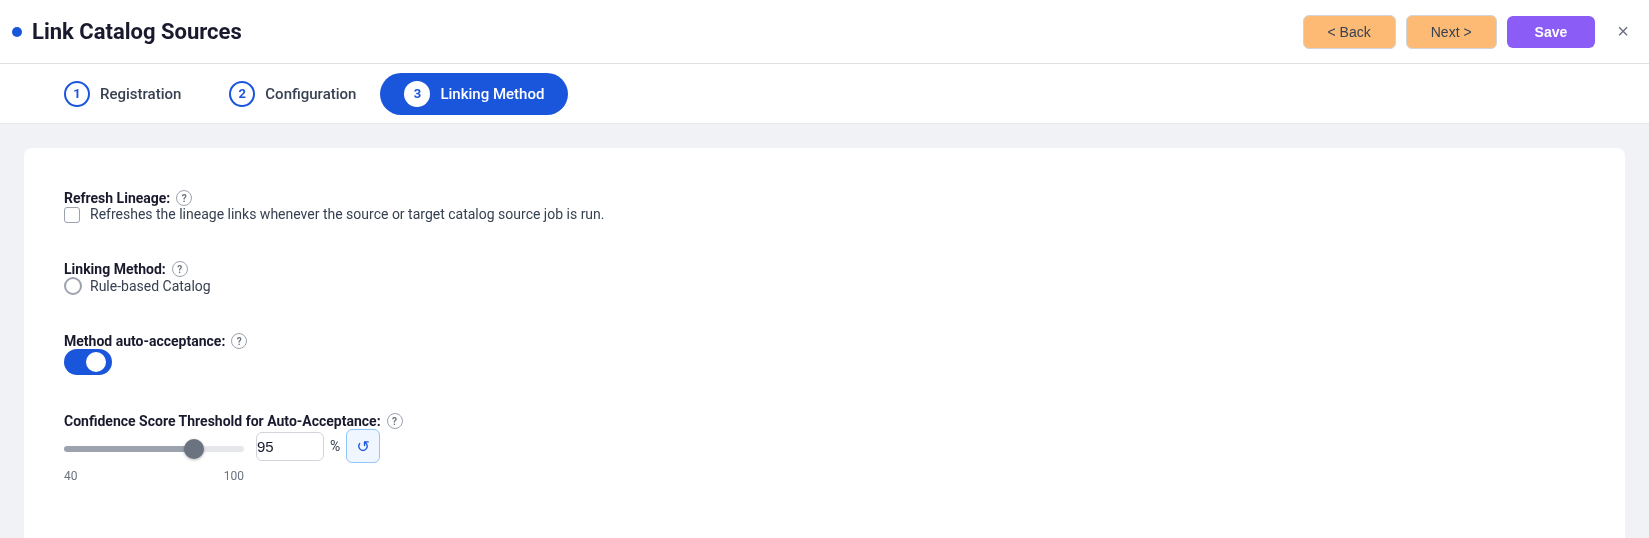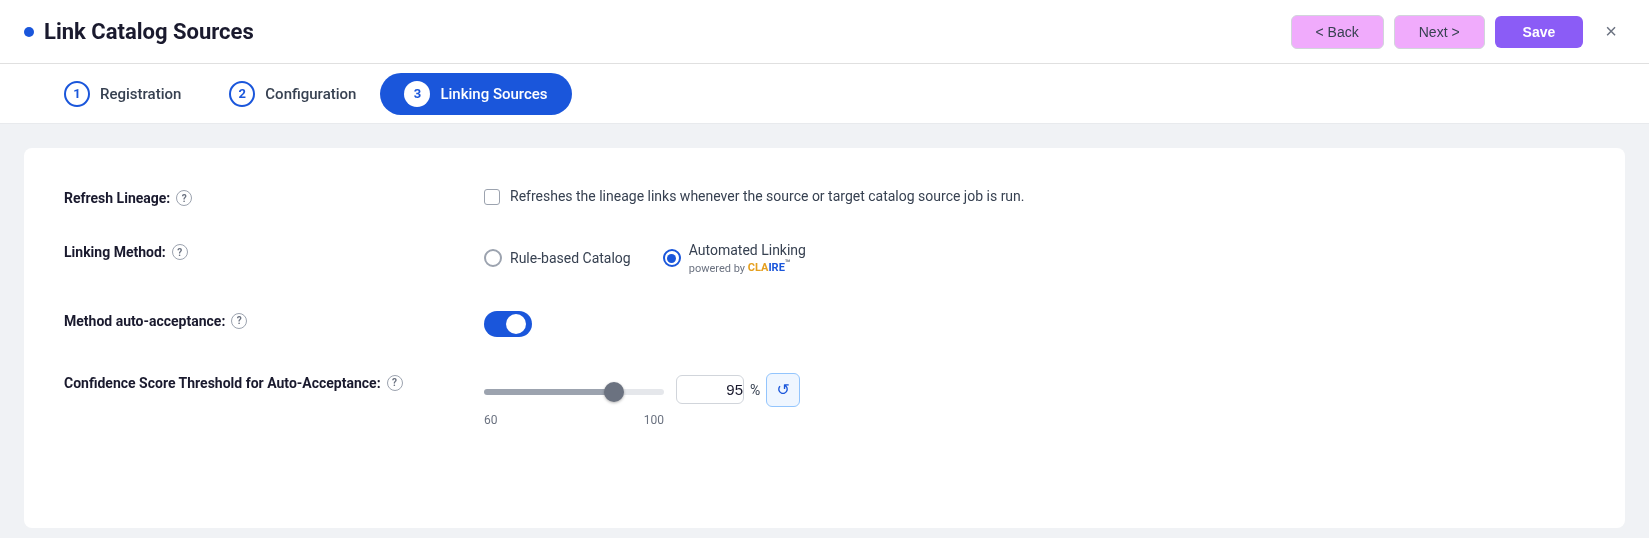--- a/index.html
+++ b/index.html
@@ -7,21 +7,21 @@
       font-family: -apple-system, BlinkMacSystemFont, 'Segoe UI', Roboto, sans-serif;
       background: #f0f2f5;
       width: 1649px;
       min-height: 538px;
     }
     .top-bar {
       background: #ffffff;
       border-bottom: 1px solid #e0e0e0;
       display: flex;
       align-items: center;
-      padding: 0 24px;
+      padding: 0 12px;
       height: 64px;
       position: relative;
     }
     .page-title {
       display: flex;
       align-items: center;
       gap: 10px;
       font-size: 22px;
       font-weight: 700;
       color: #1a1a2e;
@@ -34,21 +34,21 @@
       display: inline-block;
     }
     .top-actions {
       display: flex;
       align-items: center;
       gap: 10px;
       margin-left: auto;
     }
     .btn-back, .btn-next {
       border: 1px solid #d1d5db;
-      background: #f0abfc;
+      background: #fdba74;
       color: #374151;
       padding: 8px 24px;
       border-radius: 6px;
       font-size: 14px;
       cursor: pointer;
       font-weight: 500;
     }
     .btn-save {
       background: #8b5cf6;
       color: #fff;
@@ -117,20 +117,21 @@
     .form-card {
       background: #fff;
       border-radius: 8px;
       padding: 40px 40px 50px 40px;
       min-height: 380px;
     }
     .form-row {
       display: flex;
       align-items: flex-start;
       margin-bottom: 36px;
+      flex-direction: column;
     }
     .form-label {
       width: 420px;
       font-size: 14px;
       font-weight: 700;
       color: #1a1a2e;
       display: flex;
       align-items: center;
       gap: 6px;
       padding-top: 2px;
@@ -299,21 +300,21 @@
     .score-input-group {
       display: flex;
       align-items: center;
       gap: 6px;
     }
     .score-input {
       width: 68px;
       height: 29px;
       border: 1px solid #d1d5db;
       border-radius: 6px;
-      text-align: right;
+      text-align: left;
       font-size: 15px;
       font-weight: 500;
       color: #1a1a2e;
     }
     .percent-label {
       font-size: 14px;
       color: #374151;
     }
     .reset-btn {
       width: 34px;
@@ -349,21 +350,21 @@
   <div class="wizard-step">
     <span class="wizard-step-num">1</span>
     <span>Registration</span>
   </div>
   <div class="wizard-step">
     <span class="wizard-step-num">2</span>
     <span>Configuration</span>
   </div>
   <div class="wizard-step active">
     <span class="wizard-step-num">3</span>
-    <span>Linking Sources</span>
+    <span>Linking Method</span>
   </div>
 </div>
 
 <div class="content-area">
   <div class="form-card">
 
     <div class="form-row">
       <div class="form-label">
         <span>Refresh Lineage:</span>
         <span class="help-icon">?</span>
@@ -382,29 +383,20 @@
         <span class="help-icon">?</span>
       </div>
       <div class="form-control">
         <div class="radio-group">
 
           <label class="radio-option">
             <div class="radio-outer"></div>
             <span>Rule-based Catalog</span>
           </label>
 
-          <label class="radio-option">
-            <div class="radio-outer selected">
-              <div class="radio-inner"></div>
-            </div>
-            <div class="automated-label">
-              <span class="automated-title">Automated Linking</span>
-              <span class="powered-by">powered by <span class="claire-text"><span class="claire-c">C</span><span class="claire-l">L</span><span class="claire-a">A</span><span class="claire-i">I</span><span class="claire-r">R</span><span class="claire-e">E</span><span class="claire-tm">™</span></span></span>
-            </div>
-          </label>
         </div>
       </div>
     </div>
 
     <div class="form-row">
       <div class="form-label">
         <span>Method auto-acceptance:</span>
         <span class="help-icon">?</span>
       </div>
       <div class="form-control">
@@ -428,21 +420,21 @@
             </div>
             <div class="score-input-group">
               <input type="text" class="score-input" value="95" style="">
               <span class="percent-label">%</span>
               <button class="reset-btn" title="Reset">
                 <span>↺</span>
               </button>
             </div>
           </div>
           <div class="slider-labels">
-            <span>60</span>
+            <span>40</span>
             <span>100</span>
           </div>
         </div>
       </div>
     </div>
 
   </div>
 </div>
 
 </body></html>

